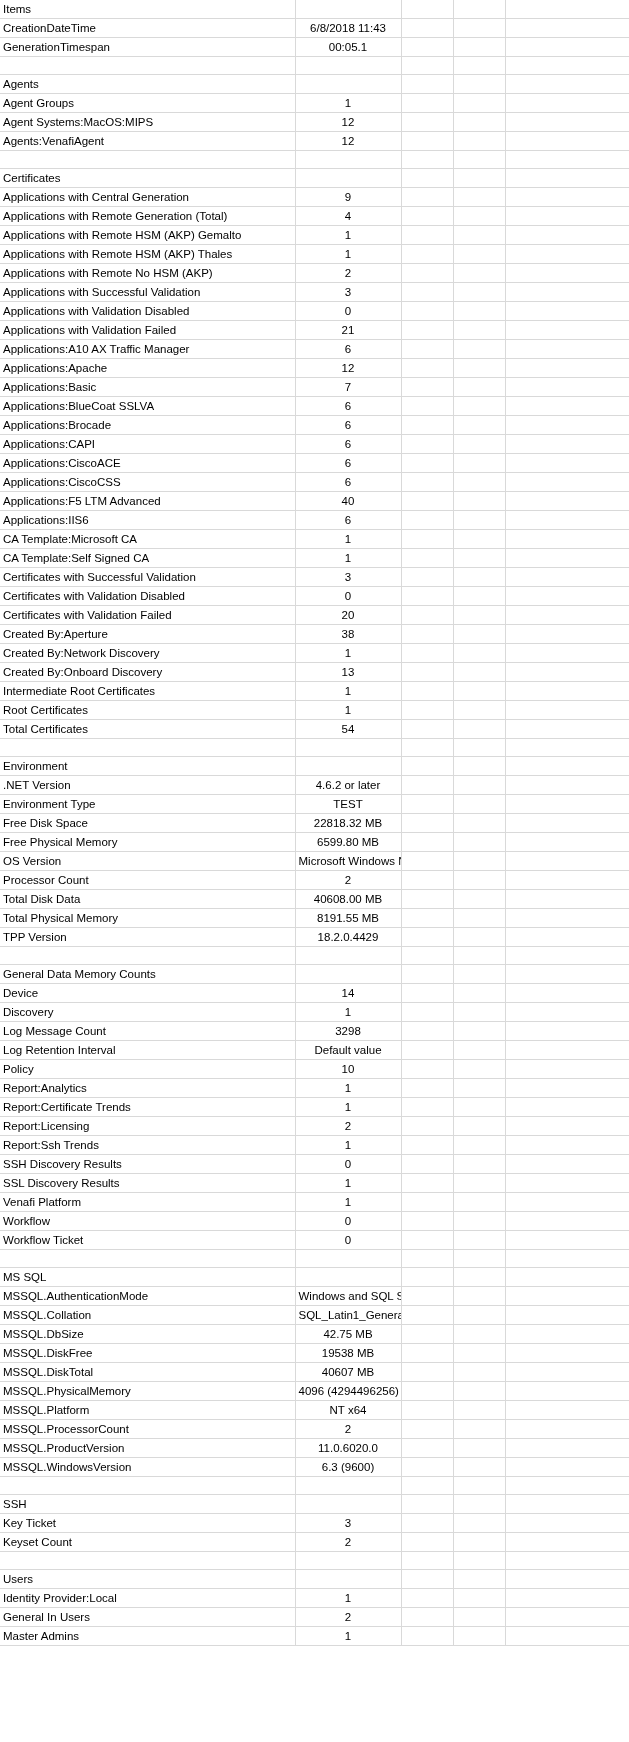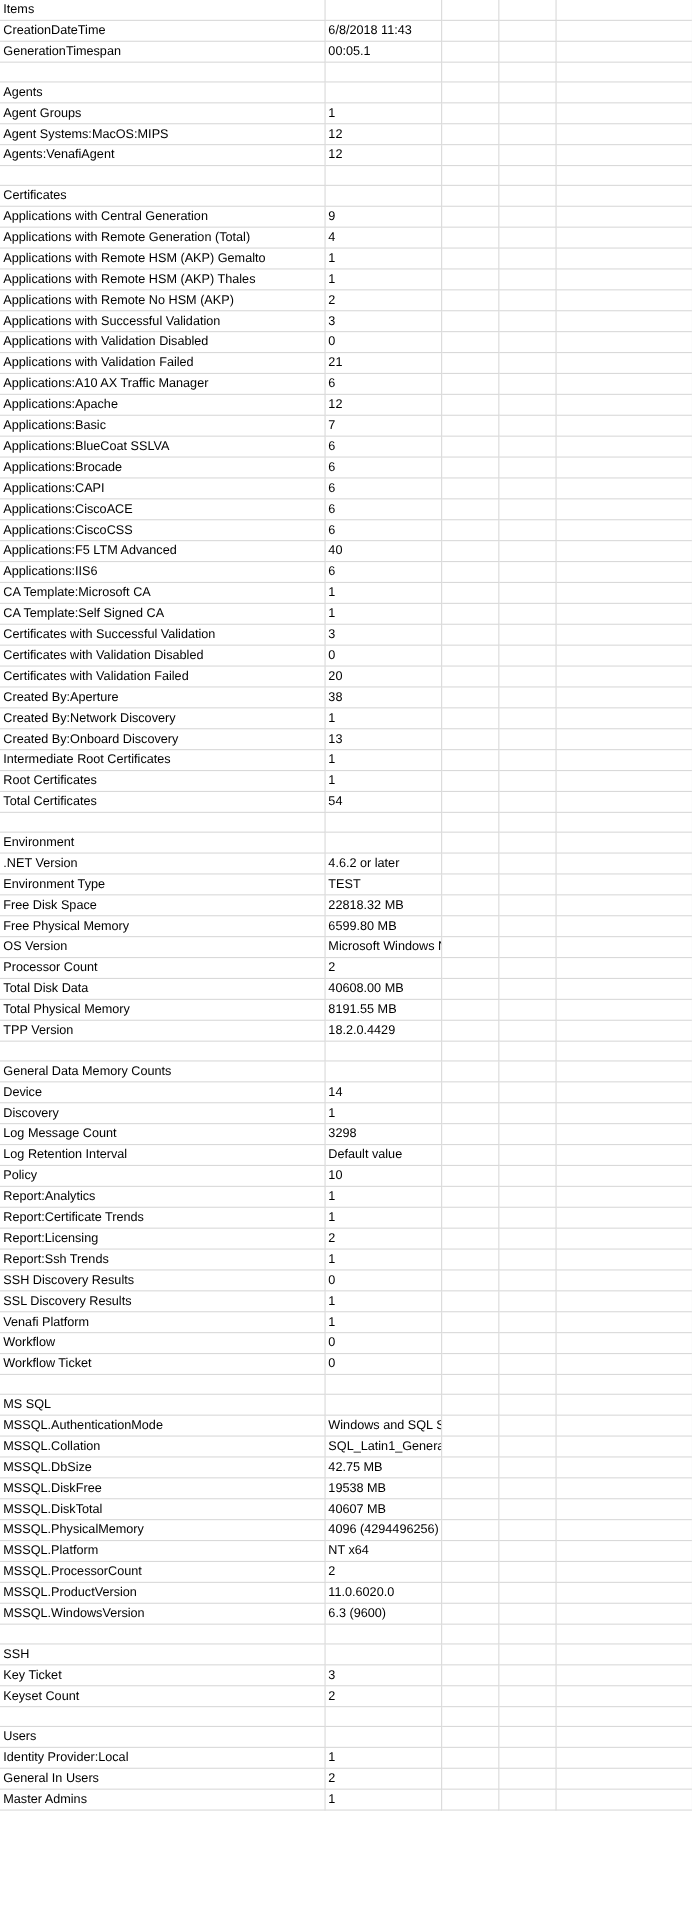--- a/index.html
+++ b/index.html
@@ -36,22 +36,22 @@
     vertical-align: middle;
     box-sizing: border-box;
   }
   col.c-label { width: 295px; }
   col.c-value { width: 106px; }
   col.c-d     { width: 52px;  }
   col.c-e     { width: 52px;  }
   col.c-f     { width: 124px; }
 
   td.label { text-align: left; }
-  td.num   { text-align: left; padding-right: 6px; }
-  td.text  { text-align: left; }
+  td.num   { text-align: center; padding-right: 6px; }
+  td.text  { text-align: center; }
   td.blank { }
   tr.spacer td { border-right: 1px solid #d9d9d9; }
   .section { text-align: left; }
   
   td.spill {
     overflow: visible;
     position: relative;
     z-index: 2;
     border-right: none;
   }

